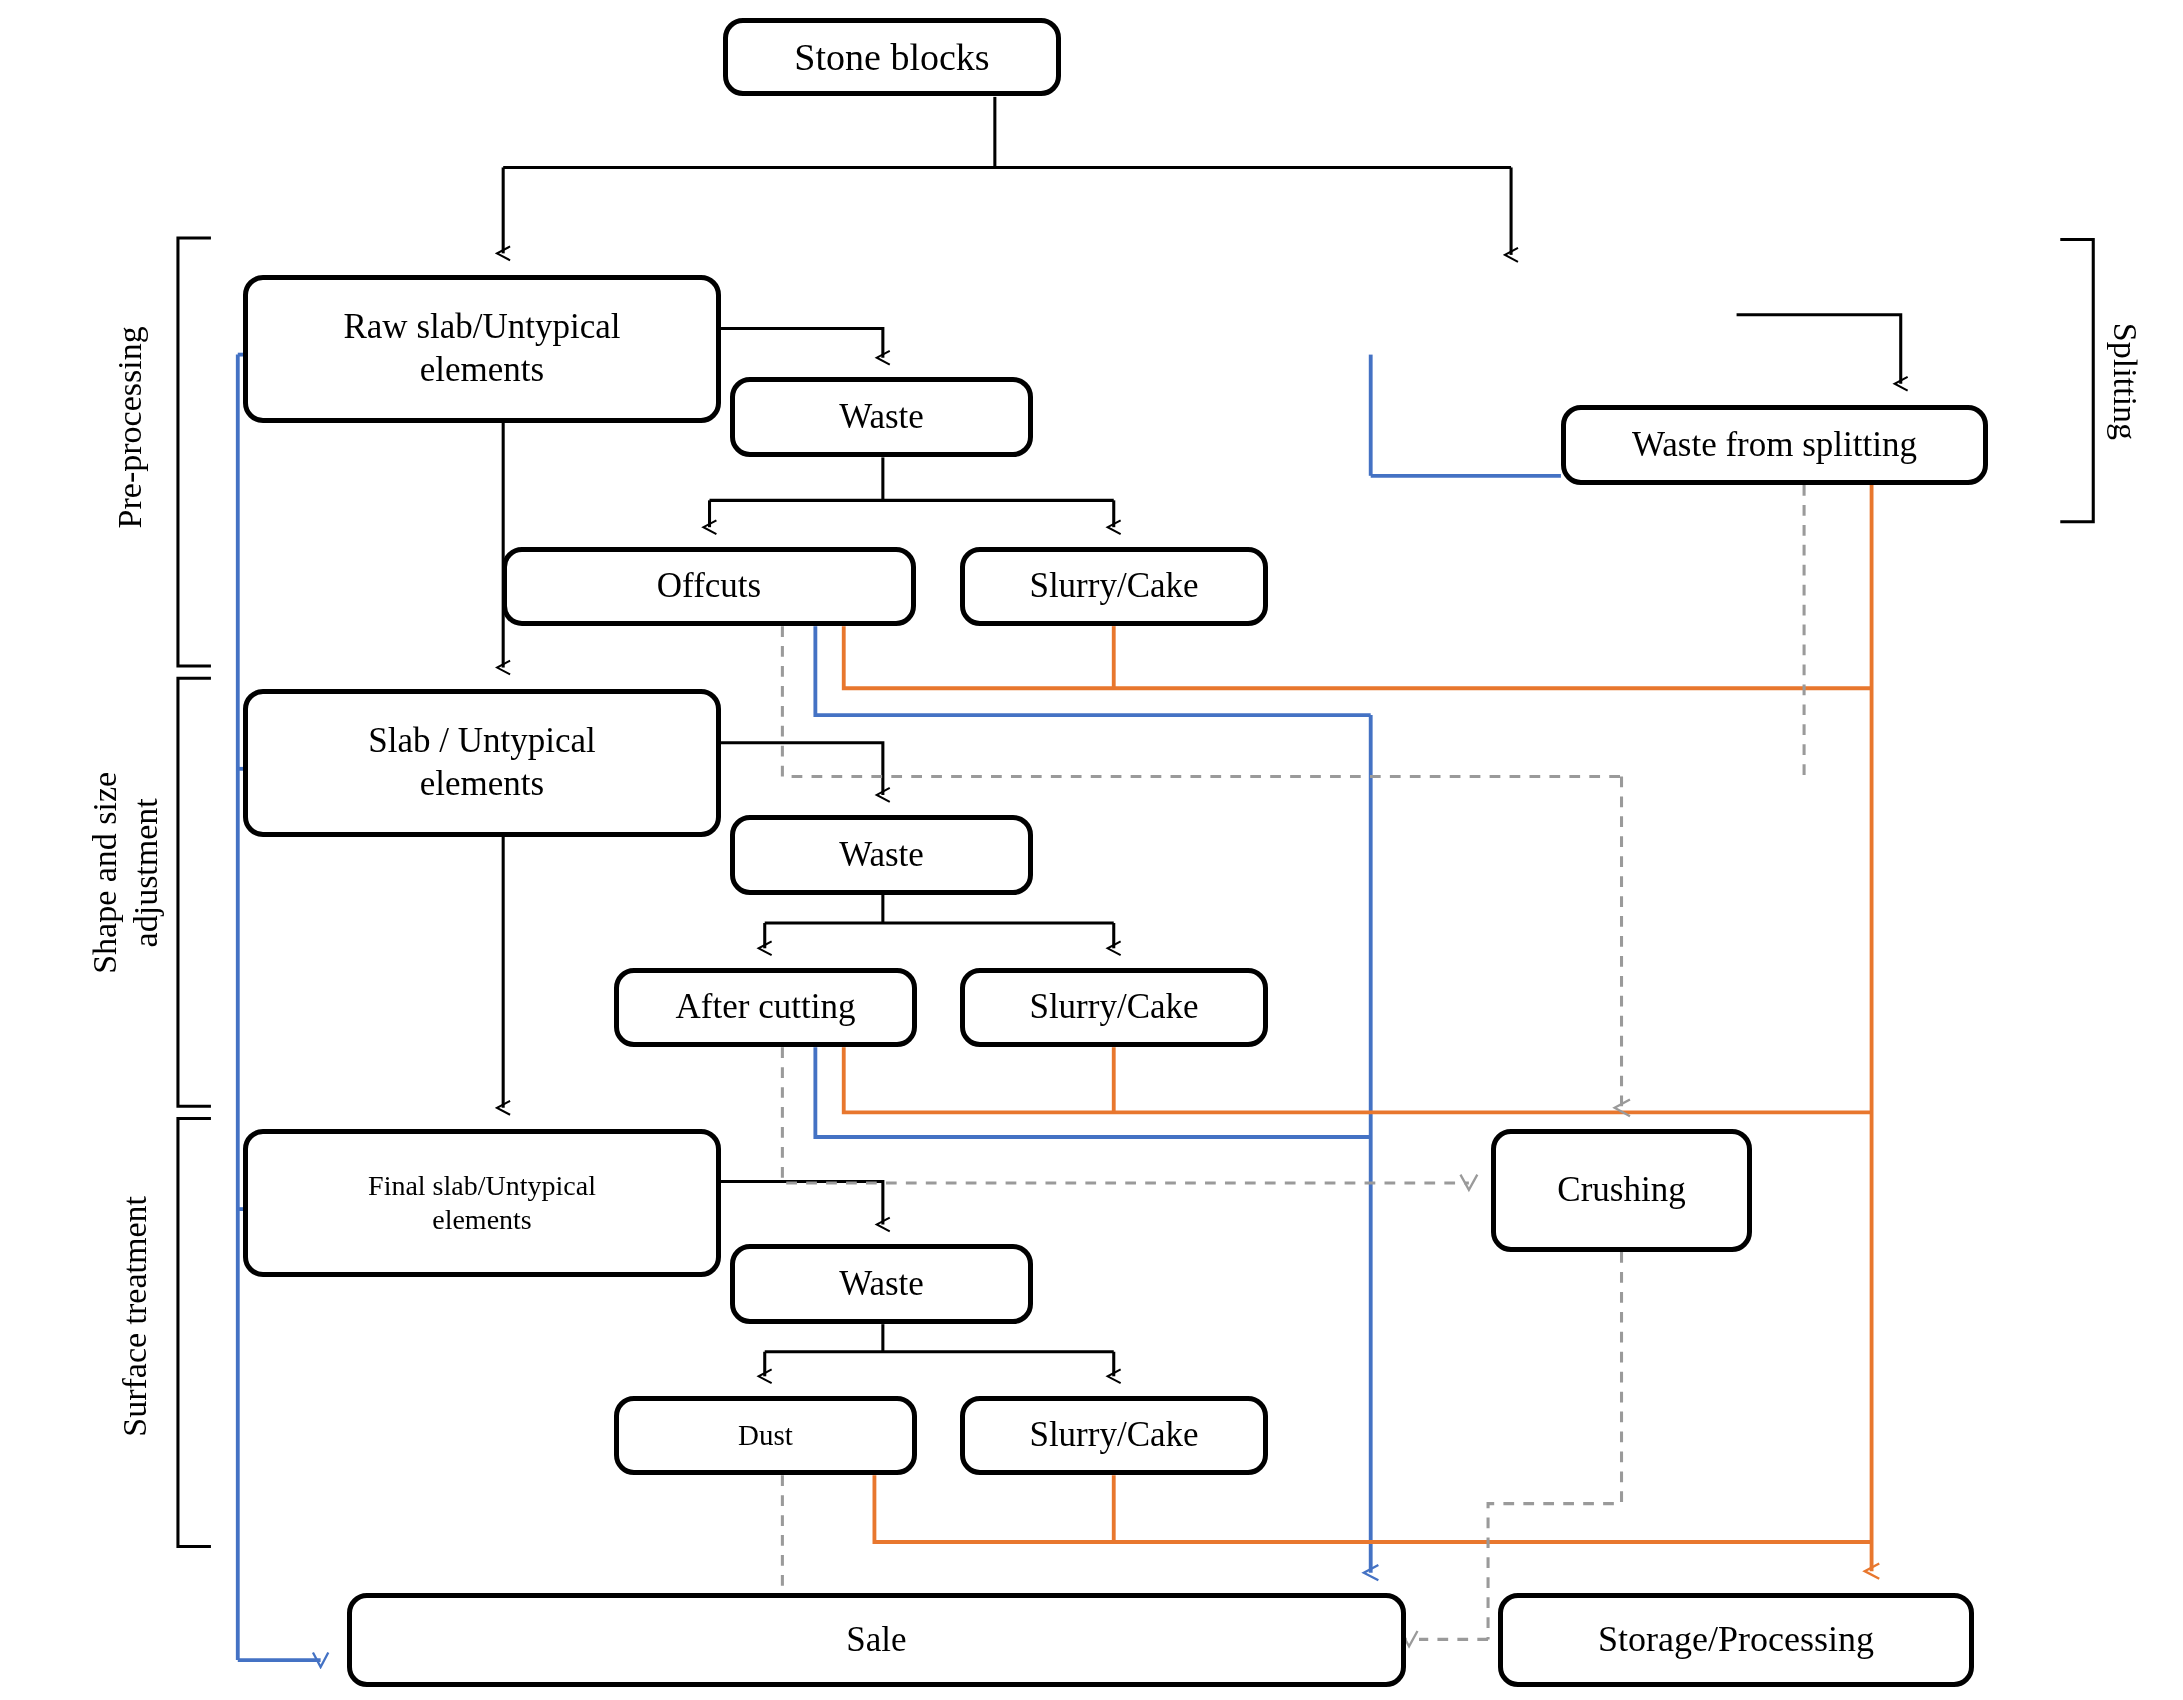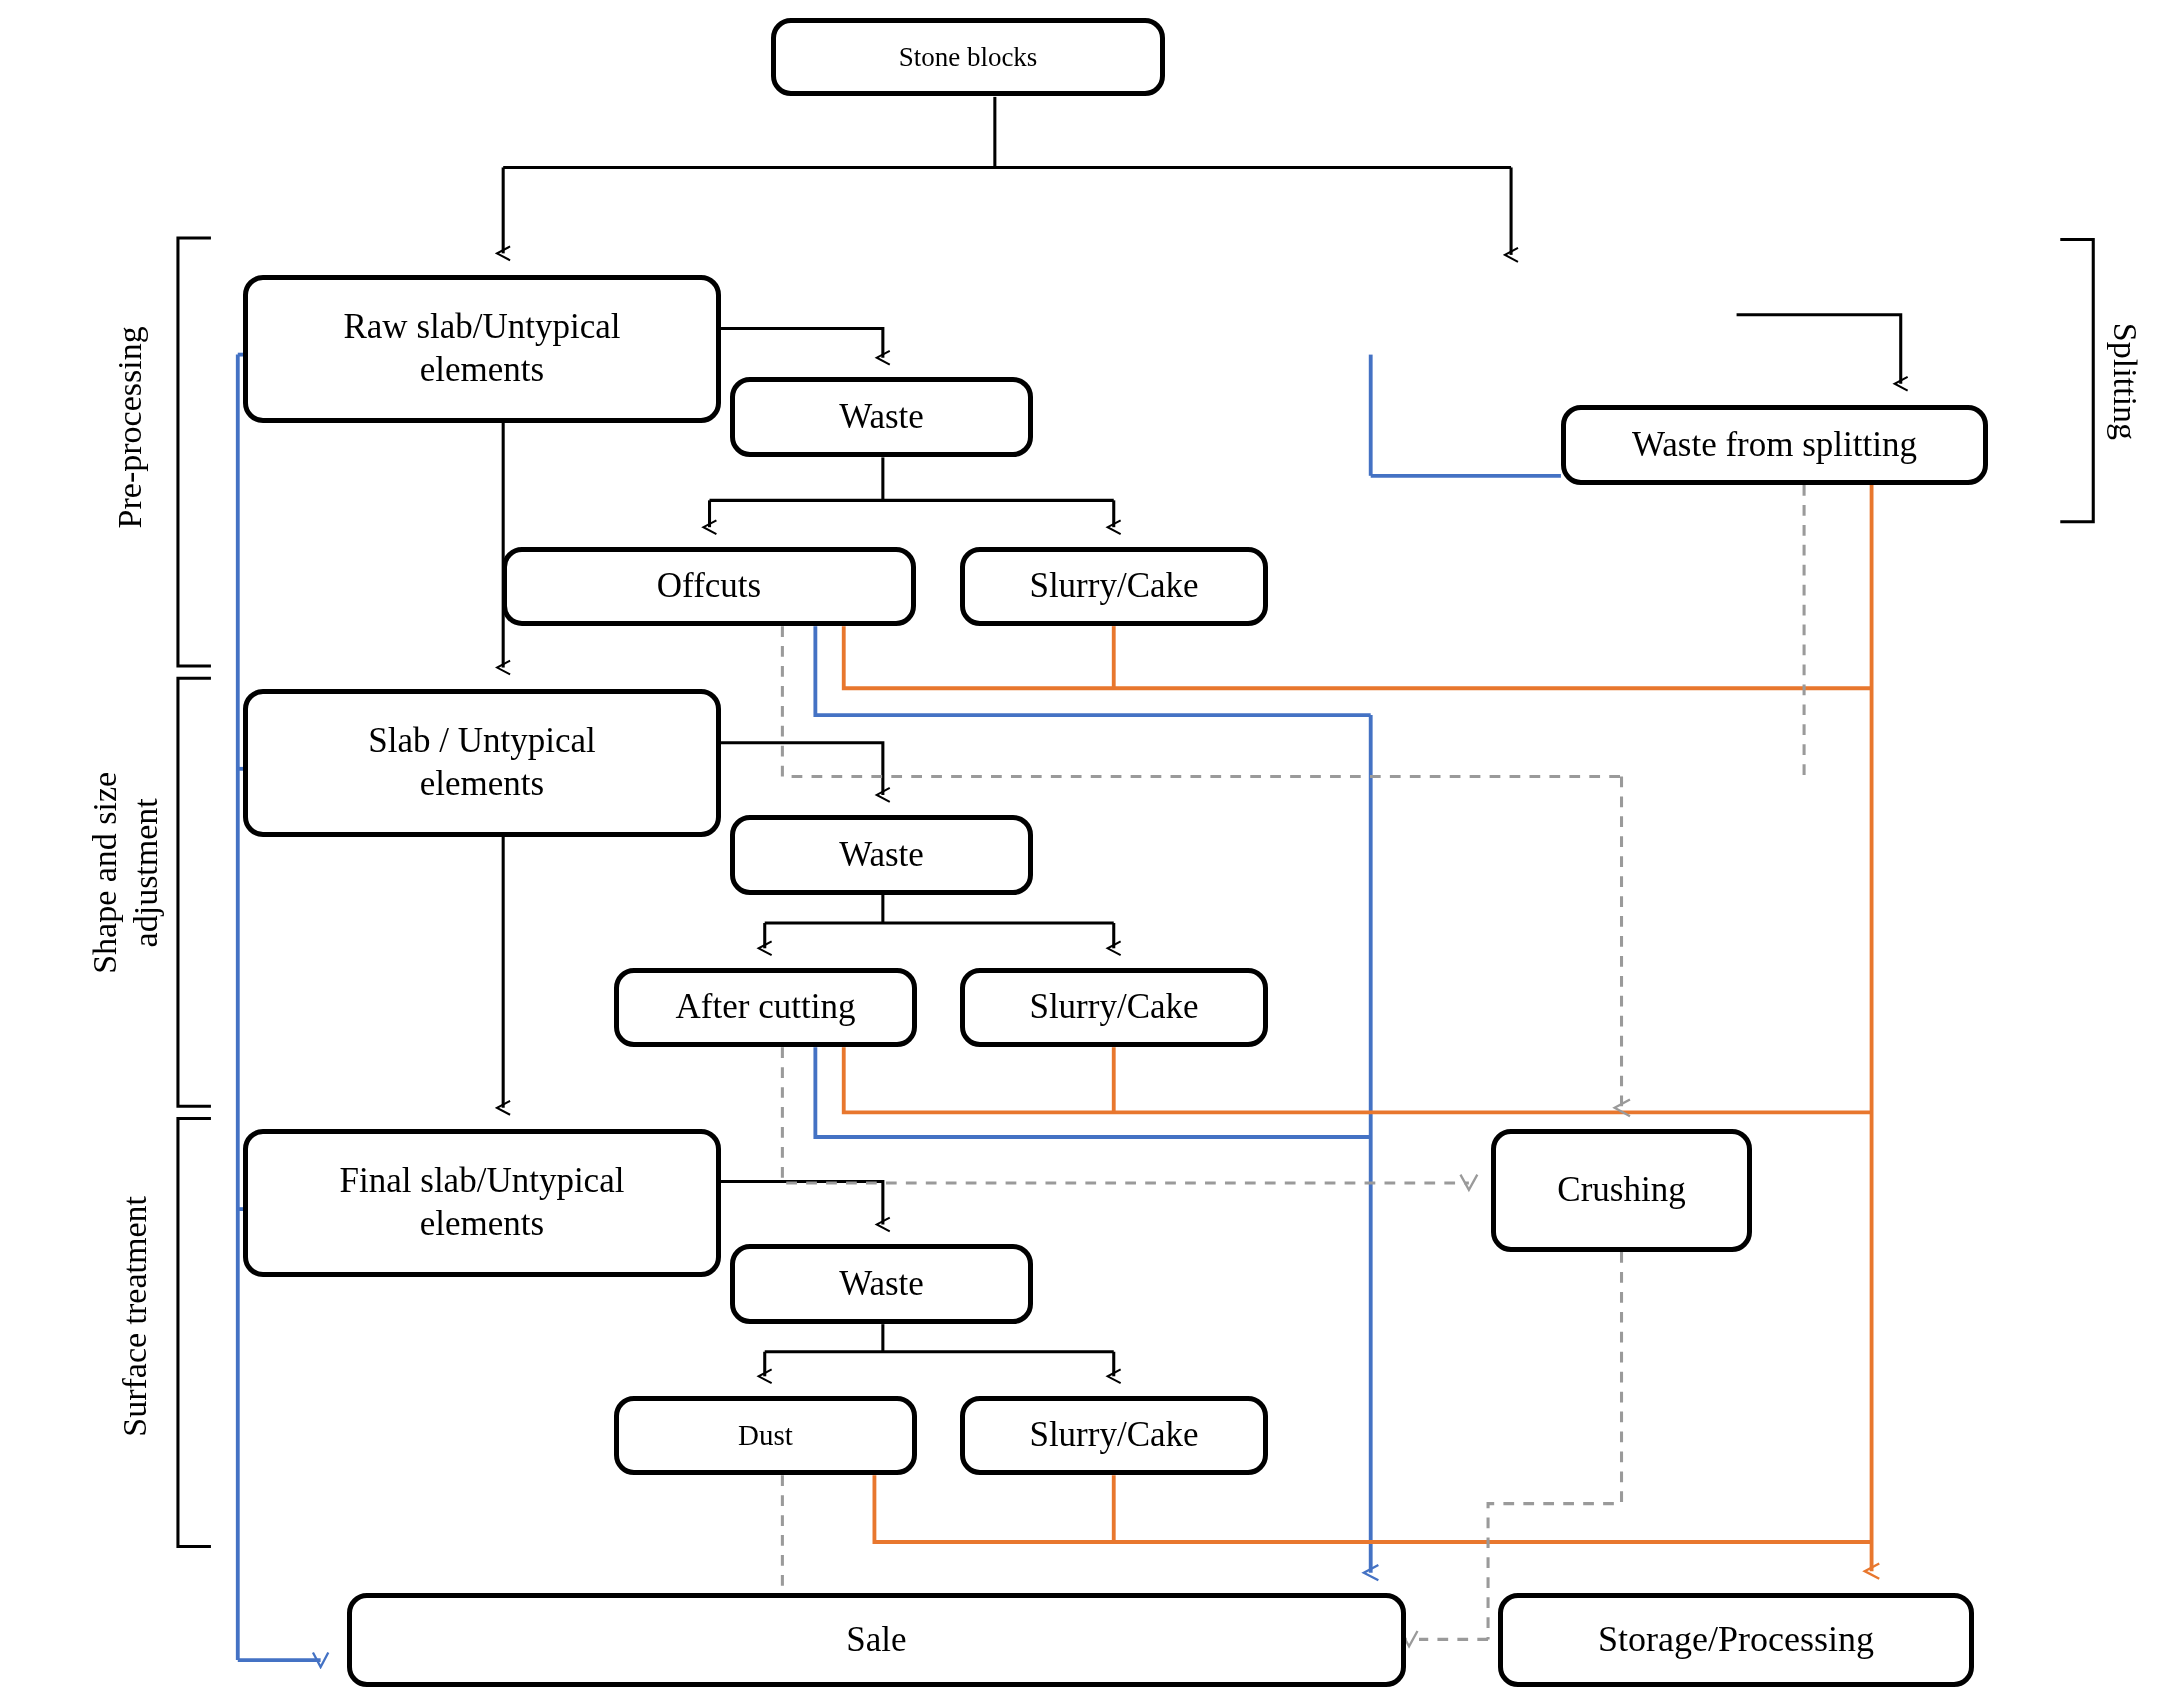--- a/index.html
+++ b/index.html
@@ -130,21 +130,21 @@
       <path d="M2686,312 L2729,312 L2729,680 L2686,680"></path>
     </g>
   </svg>
 
   <div class="grp-label rot-ccw" style="left:15.3px;top:407px;width:230px;font-size:34px;">Pre-processing</div>
   <div class="grp-label rot-ccw" style="left:-35px;top:832px;width:322px;font-size:34px;">Shape and size
 adjustment</div>
   <div class="grp-label rot-ccw" style="left:-11.5px;top:1296px;width:292px;font-size:34px;">Surface treatment</div>
   <div class="grp-label rot-cw" style="left:2029px;top:361px;width:192px;font-size:34px;">Splitting</div>
 
-  <div class="node" style="left:723px;top:18.4px;width:394px;height:78px;font-size:27px;margin-left:48px;">
+  <div class="node" style="left:723px;top:18.4px;width:338px;height:78px;font-size:38px;">
     <span>Stone blocks</span>
   </div>
 
   <div class="node" style="left:243px;top:275px;width:478px;height:148px;font-size:35px;">
     <span>Raw slab/Untypical
 elements</span>
   </div>
 
   <div class="node" style="left:730px;top:377px;width:303px;height:80px;font-size:35px;">
     <span>Waste</span>
@@ -173,21 +173,21 @@
   </div>
 
   <div class="node" style="left:614px;top:968px;width:303px;height:79px;font-size:35px;">
     <span>After cutting</span>
   </div>
 
   <div class="node" style="left:960px;top:968px;width:308px;height:79px;font-size:35px;">
     <span>Slurry/Cake</span>
   </div>
 
-  <div class="node" style="left:243px;top:1129px;width:478px;height:148px;font-size:35px;">
+  <div class="node" style="left:243px;top:1129px;width:478px;height:148px;font-size:28px;">
     <span>Final slab/Untypical
 elements</span>
   </div>
 
   <div class="node" style="left:730px;top:1244px;width:303px;height:80px;font-size:35px;">
     <span>Waste</span>
   </div>
 
   <div class="node" style="left:614px;top:1396px;width:303px;height:79px;font-size:29px;">
     <span>Dust</span>

